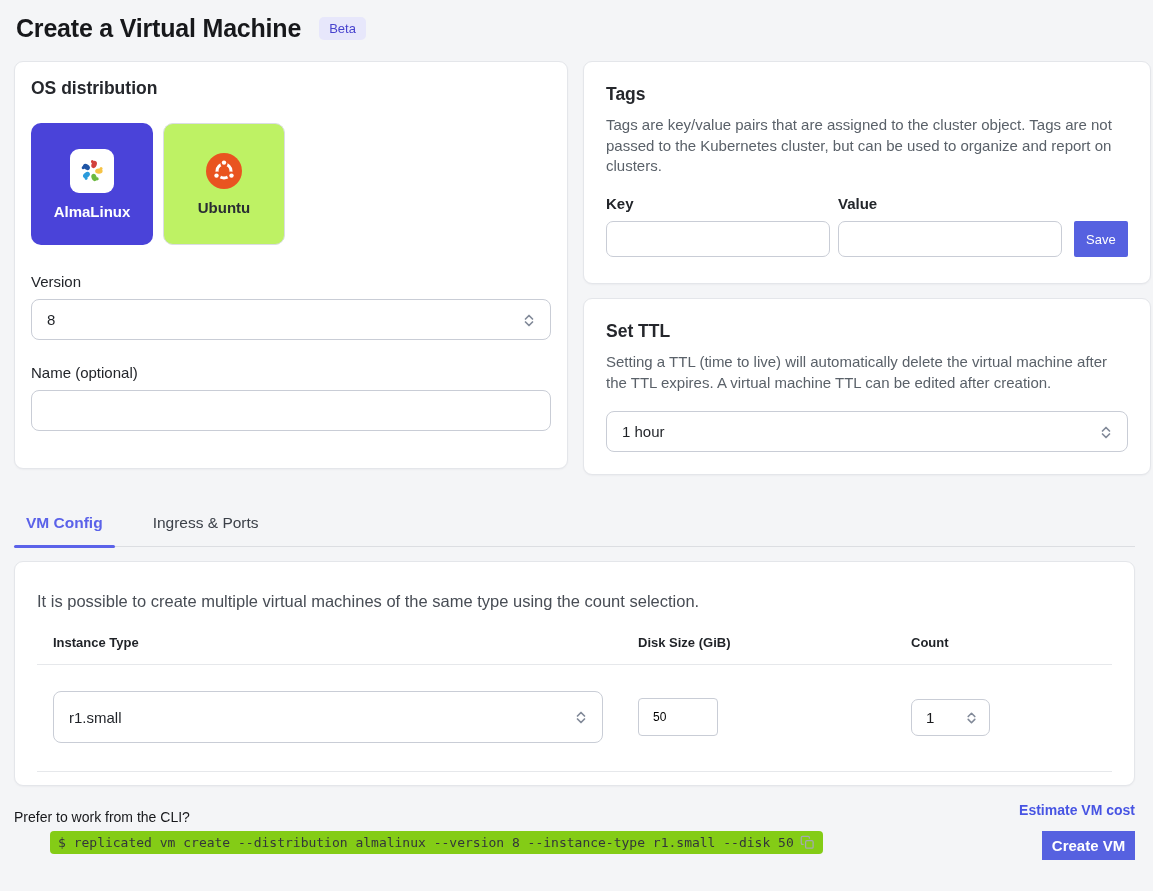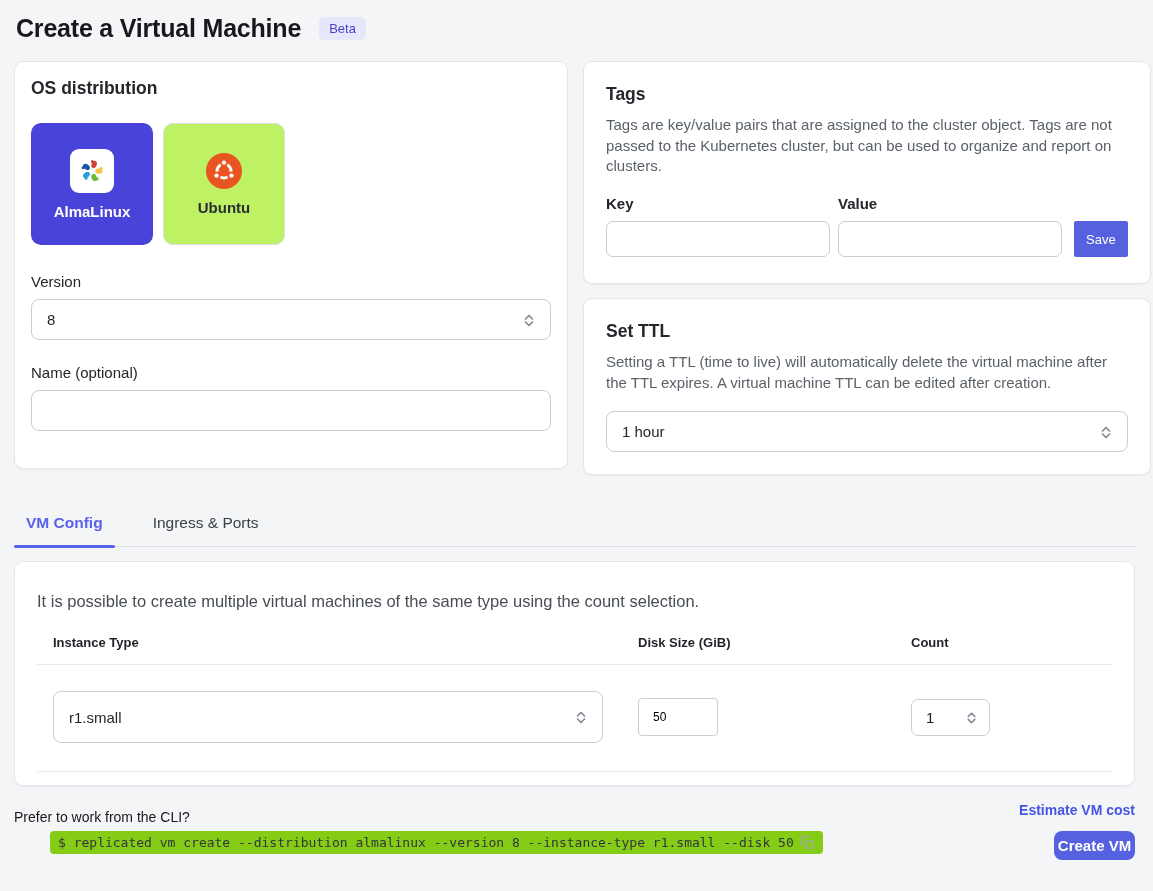--- a/index.html
+++ b/index.html
@@ -121,22 +121,22 @@
     border-radius: 4px; padding: 4px 8px; margin-left: 36px;
   }
   .cli-code {
     font-family: "DejaVu Sans Mono", "Liberation Mono", monospace;
     font-size: 13px; color: #33363A; white-space: nowrap;
   }
   .copy-icon { cursor: pointer; display: inline-flex; }
   .footer-right { display: flex; flex-direction: column; align-items: flex-end; gap: 13px; }
   .estimate-link { font-size: 14px; font-weight: 700; color: #4754E3; text-decoration: none; cursor: pointer; }
   .create-vm-button {
-    background: #5661E0; color: #fff; border: none; border-radius: 8px;
-    width: 81px; height: 29px; font-size: 15px; font-weight: 700;
+    background: #5661E0; color: #fff; border: none; border-radius: 0;
+    width: 93px; height: 29px; font-size: 15px; font-weight: 700;
     font-family: "Liberation Sans", sans-serif; cursor: pointer;
   }
 </style>
 </head>
 <body>
 
 <svg width="0" height="0" style="position:absolute">
   <defs>
     <g id="chevron-updown">
       <path d="M5.5 8 L9 4.5 L12.5 8" fill="none" stroke="#828A99" stroke-width="1.7" stroke-linecap="round" stroke-linejoin="round"></path>

